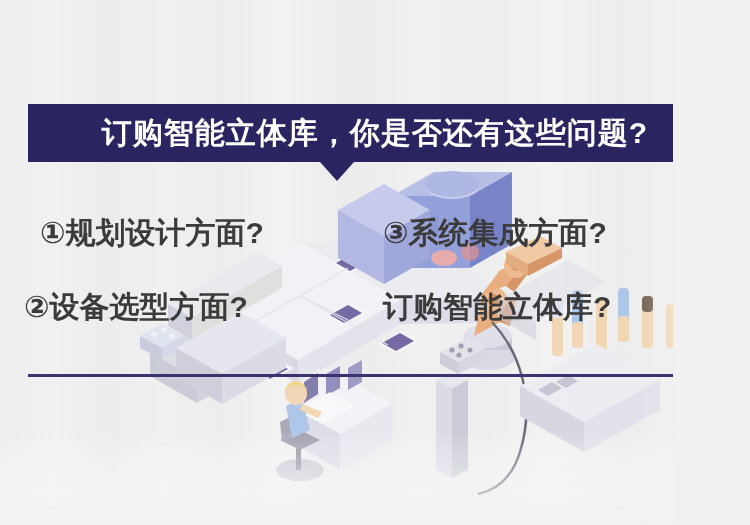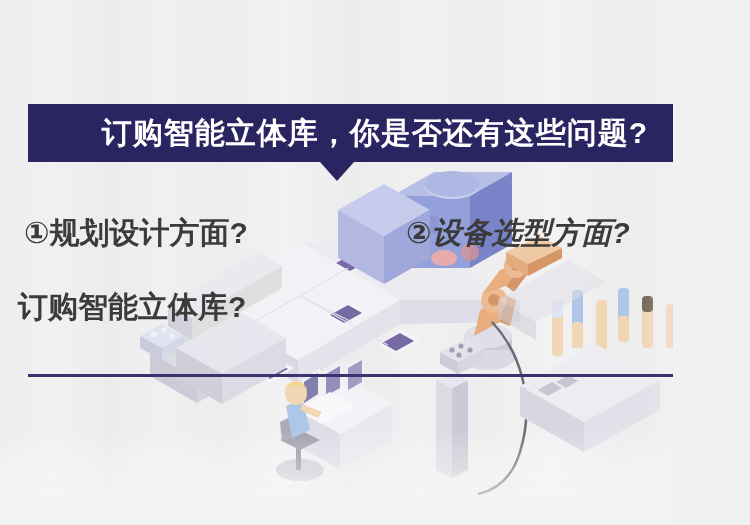--- a/index.html
+++ b/index.html
@@ -81,22 +81,22 @@
   }
   .question {
     display: flex;
     align-items: center;
     font-size: 30px;
     font-weight: bold;
     color: #3b3b3b;
     white-space: nowrap;
     line-height: 1;
   }
-  .q1 { padding-left: 24px; }
-  .q2 { padding-left: 41px; font-style: italic; }
+  .q1 { padding-left: 40px; }
+  .q2 { padding-left: 24px; }
   .q3 { padding-left: 18px; }
   .q4 { padding-left: 18px; }
 
   
   .divider {
     position: absolute;
     left: 28px;
     top: 374px;
     width: 694px;
     height: 3px;
@@ -312,20 +312,23 @@
 
   <div class="banner">
     <span class="banner-title">订购智能立体库，你是否还有这些问题?</span>
   </div>
   <div class="banner-arrow"></div>
 
   <div class="questions">
     <div class="question q1">
       <span>①规划设计方面?</span>
     </div>
+    <div class="question q3">
+      <span>③系统集成方面?</span>
+    </div>
     <div class="question q2">
       <span>②设备选型方面?</span>
     </div>
     <div class="question q4">
       <span>订购智能立体库?</span>
     </div>
   </div>
 
   <div class="divider"></div>
 

